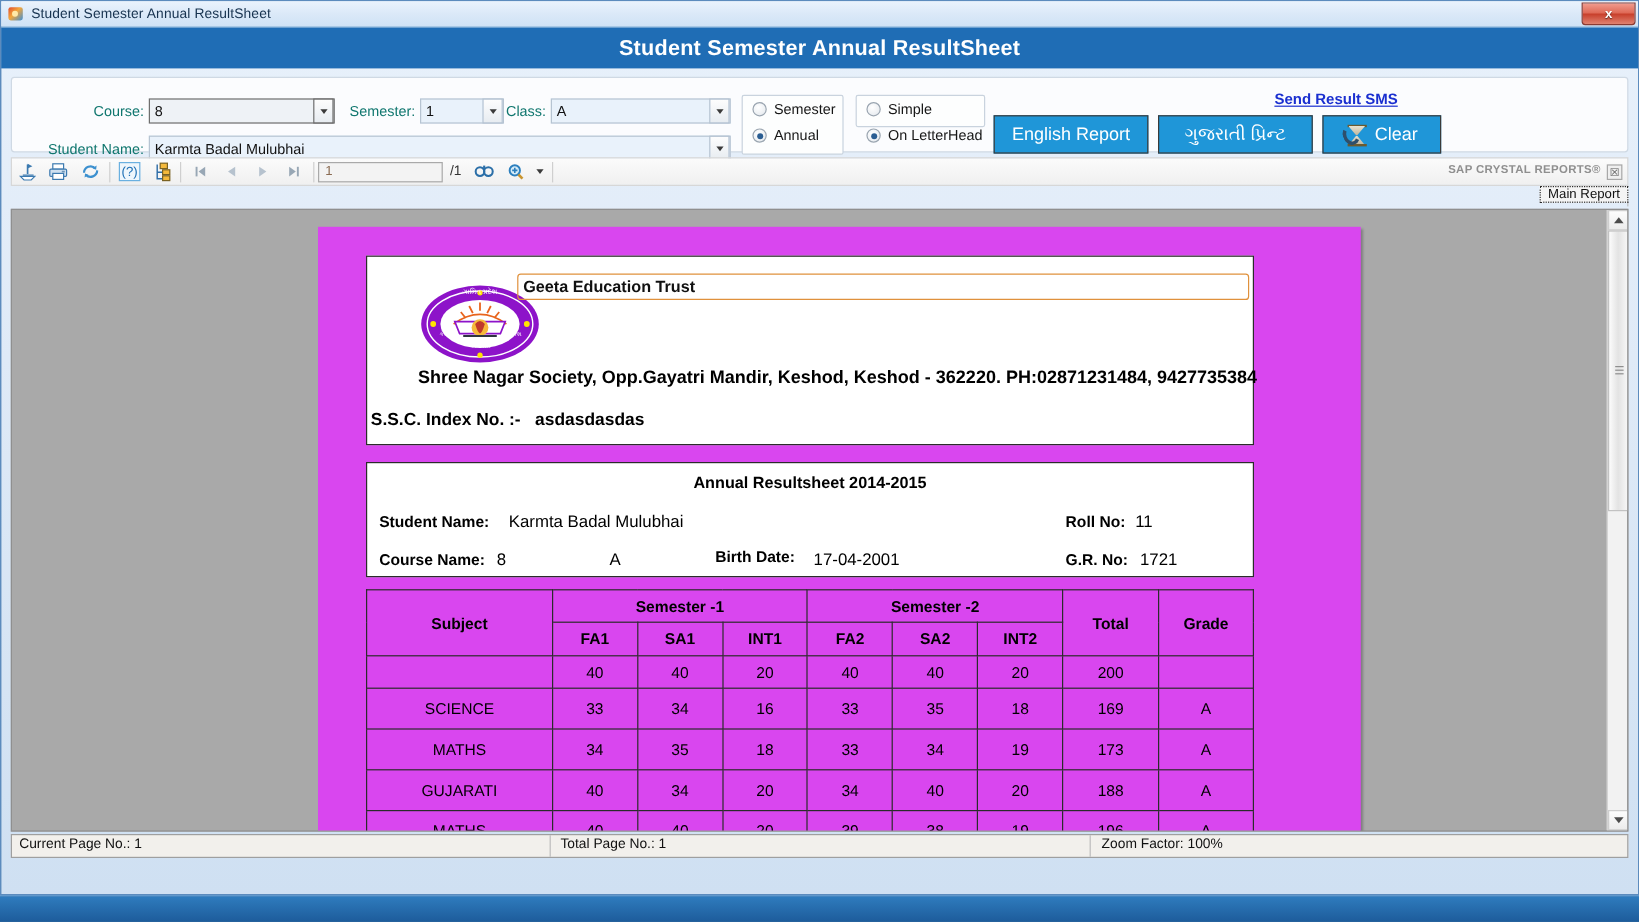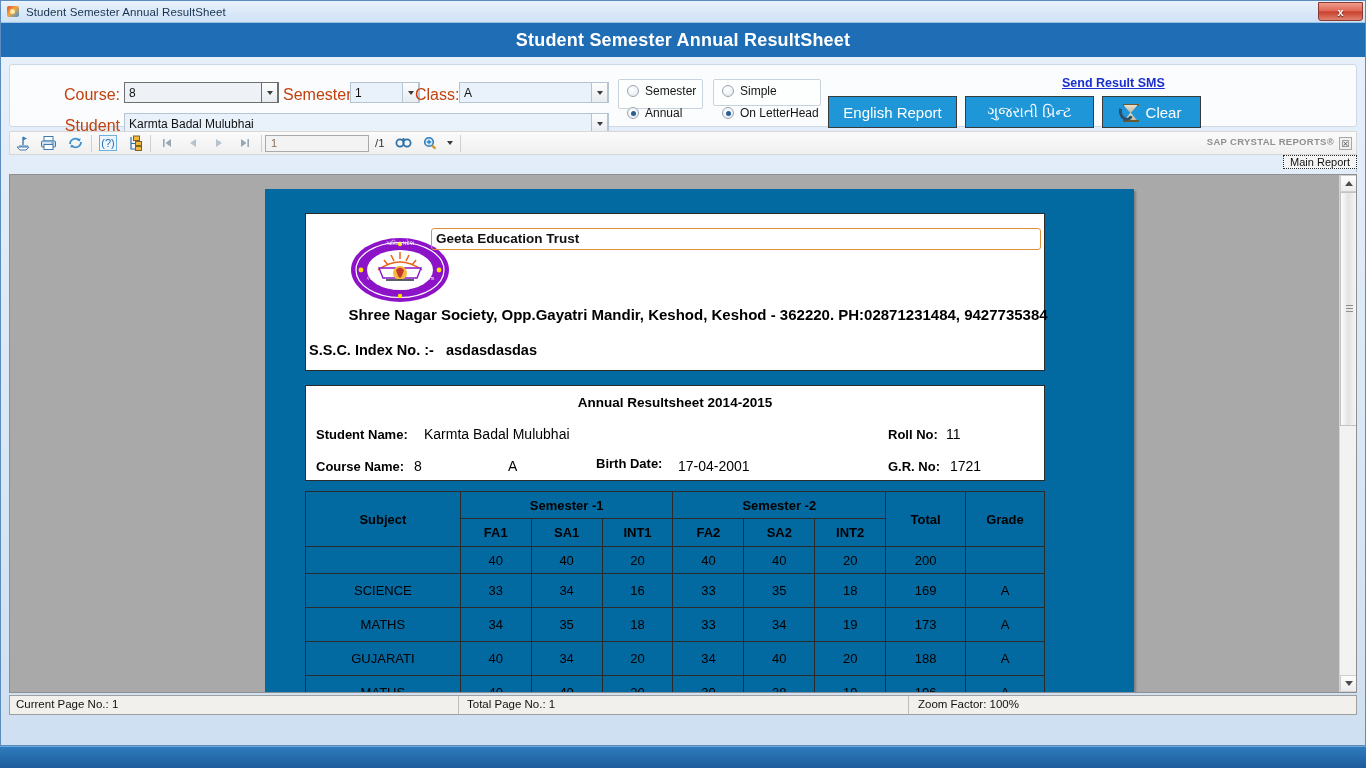--- a/index.html
+++ b/index.html
@@ -67,21 +67,21 @@
   
   .filter-panel {
     position: relative;
     margin: 7px 8px 0 8px;
     height: 63px;
     background: #fbfcfe;
     border: 1px solid #cfd9e4;
     border-radius: 3px;
   }
   .lbl {
-    font-size: 16px; color: #c2410c;
+    font-size: 12px; color: #0f766e;
     position: absolute; text-align: right;
   }
   .fld {
     position: absolute;
     background: #e9f2fb;
     border: 1px solid #b6c4d2;
     height: 21px;
     font-size: 12px; color: #111;
     display: flex; align-items: center;
     padding-left: 4px;
@@ -200,21 +200,21 @@
     position: relative;
     margin: 2px 8px 0 8px;
     height: 519px;
     background: #a9a9a9;
     border: 1px solid #8f8f8f;
     overflow: hidden;
   }
   .page-sheet {
     position:absolute; left: 255px; top: 14px;
     width: 869px; height: 560px;
-    background:#0369a1;
+    background:#d946ef;
     box-shadow: 2px 2px 2px rgba(0,0,0,.25);
   }
 
   .blk {
     position:absolute;
     border: 1px solid #2b2b2b;
     background:#fff;
   }
 
   .logo { position:absolute; left:42px; top:22px; width:105px; height:68px; }
@@ -350,21 +350,21 @@
     </div>
 
     <span class="lbl" style="left:10px; top:52px; width:100px;">Student Name:</span>
     <div class="fld" style="left:114px; top:48px; width:485px;">
       <span>Karmta Badal Mulubhai</span>
       <span class="arrow">
           <i class="caret"></i>
         </span>
     </div>
 
-    <div class="radio-group" style="left:608px; top:14px; width:85px; height:30px;">
+    <div class="radio-group" style="left:608px; top:14px; width:85px; height:50px;">
       <div class="radio-row">
         <span class="rdo"></span>
         <span class="rdo-lbl">Semester</span>
       </div>
       <div class="radio-row">
         <span class="rdo on"></span>
         <span class="rdo-lbl">Annual</span>
       </div>
     </div>
 

